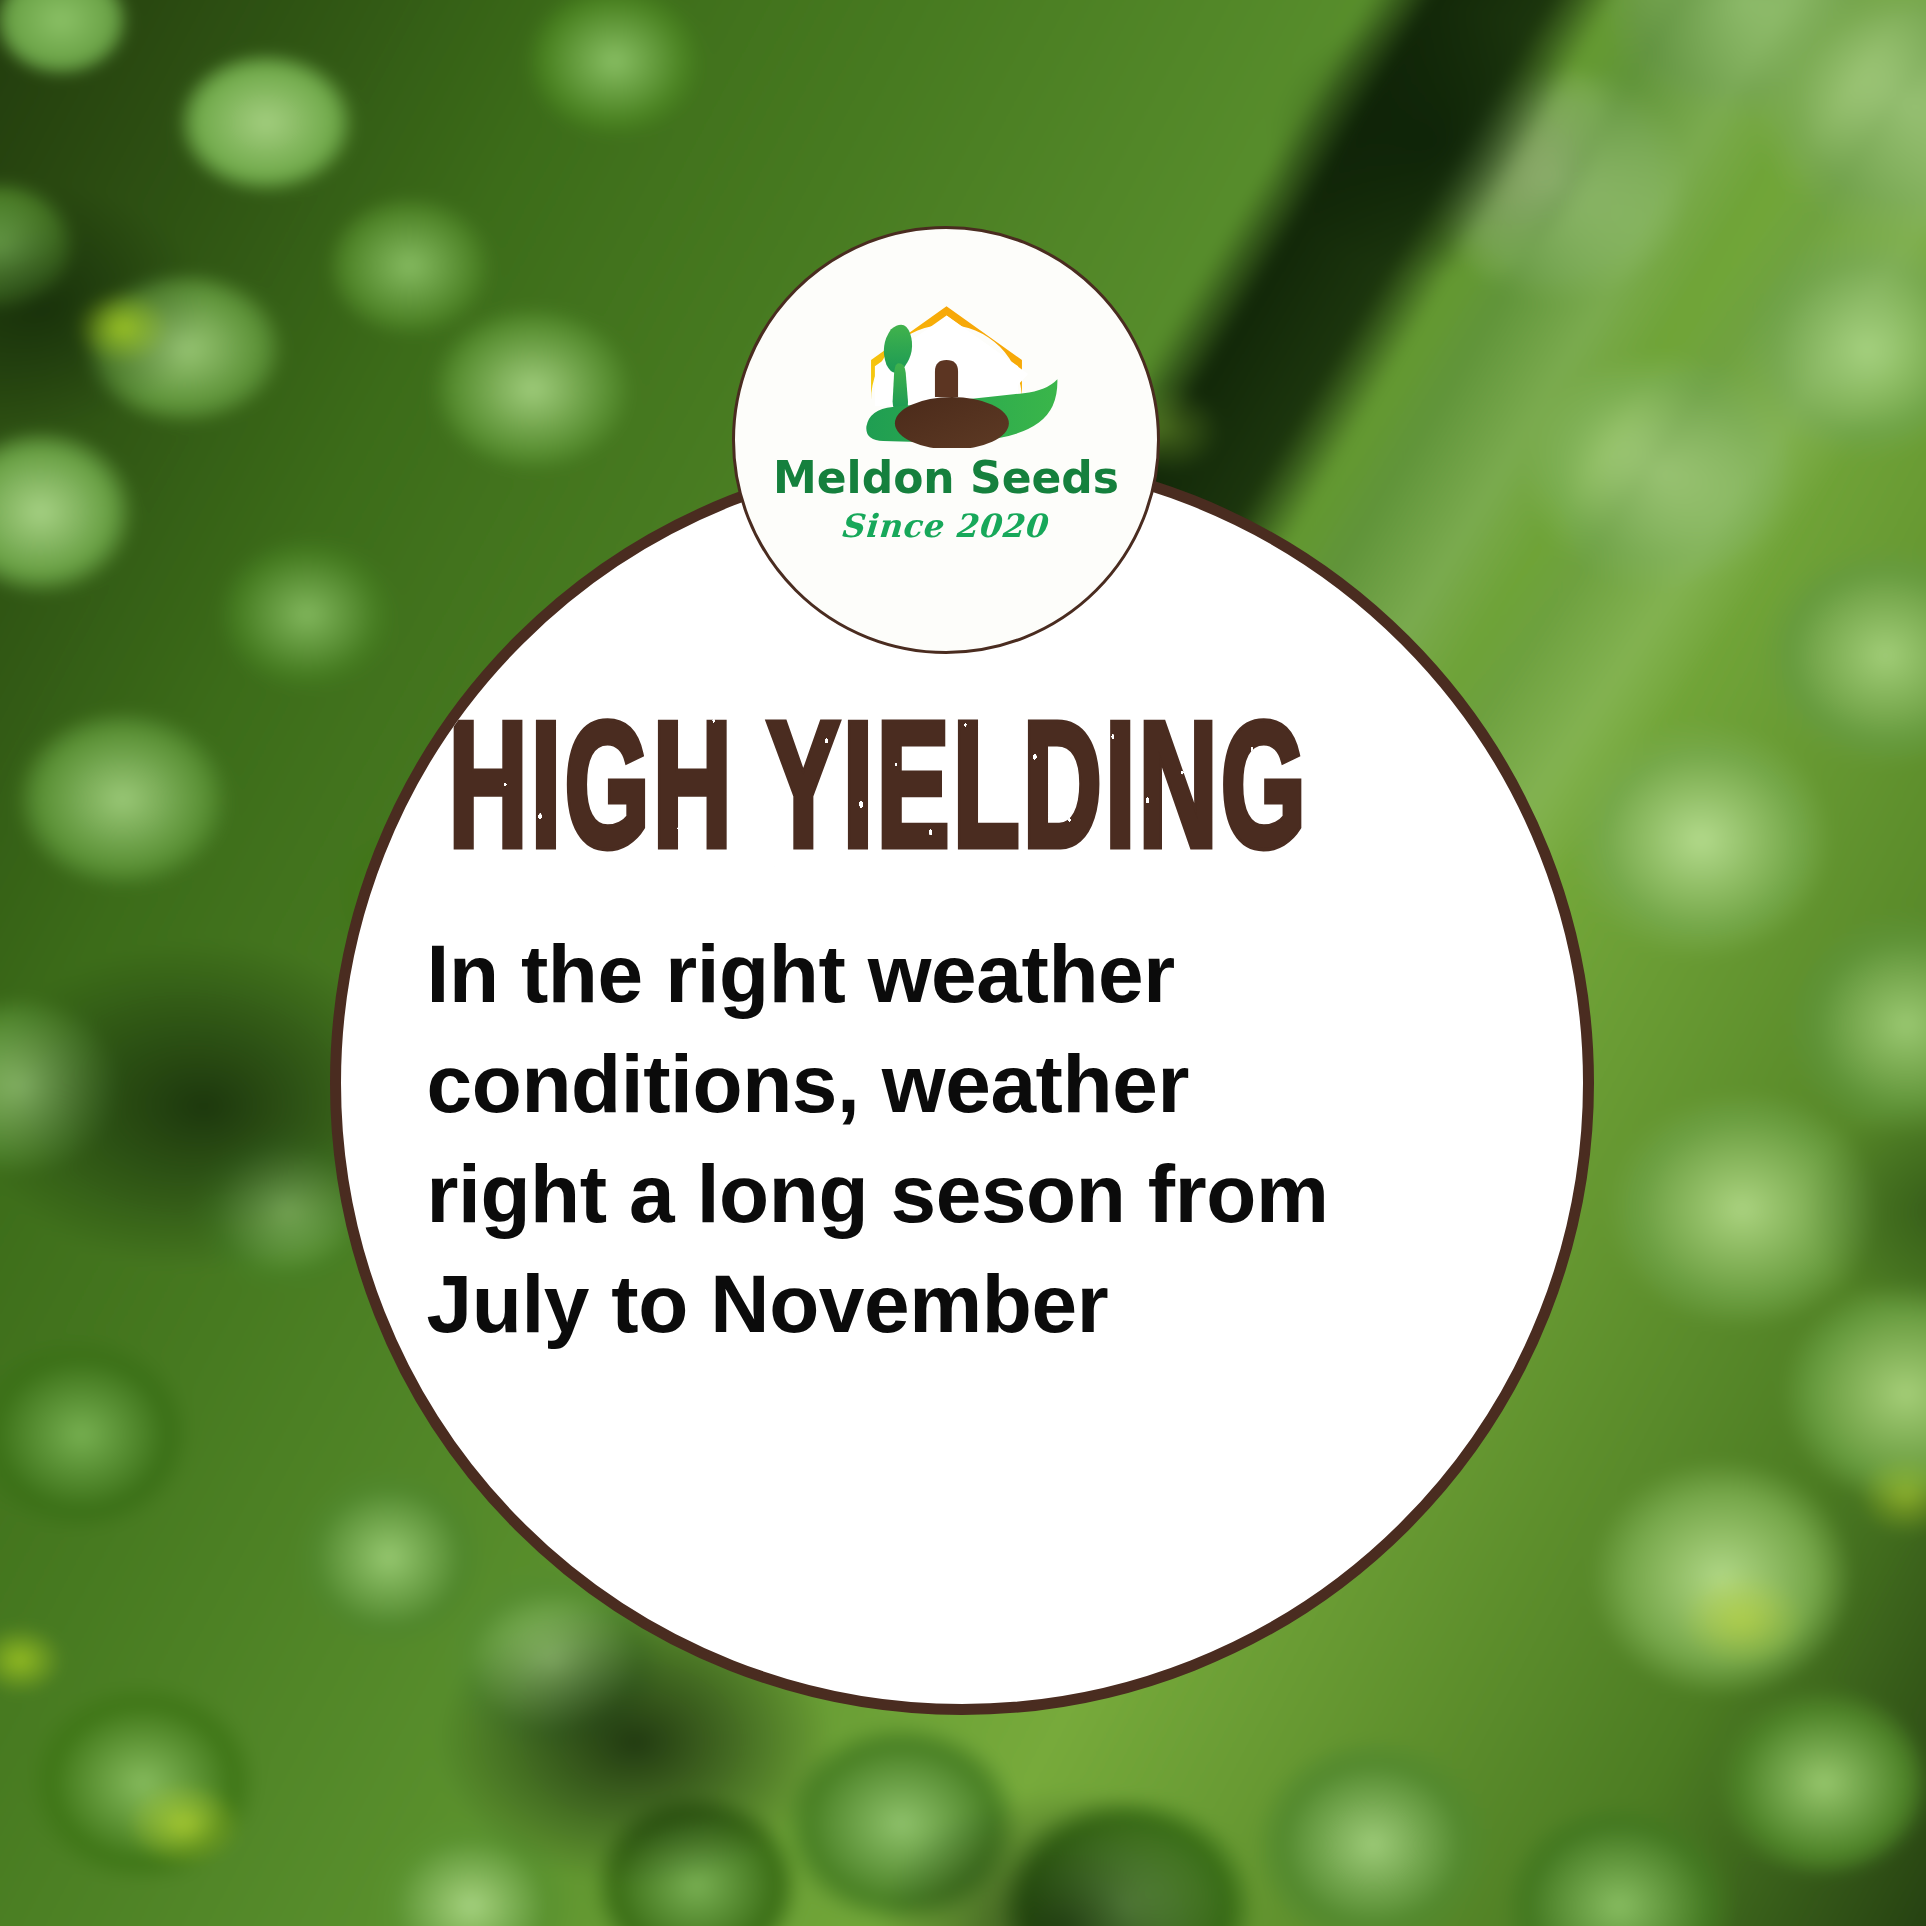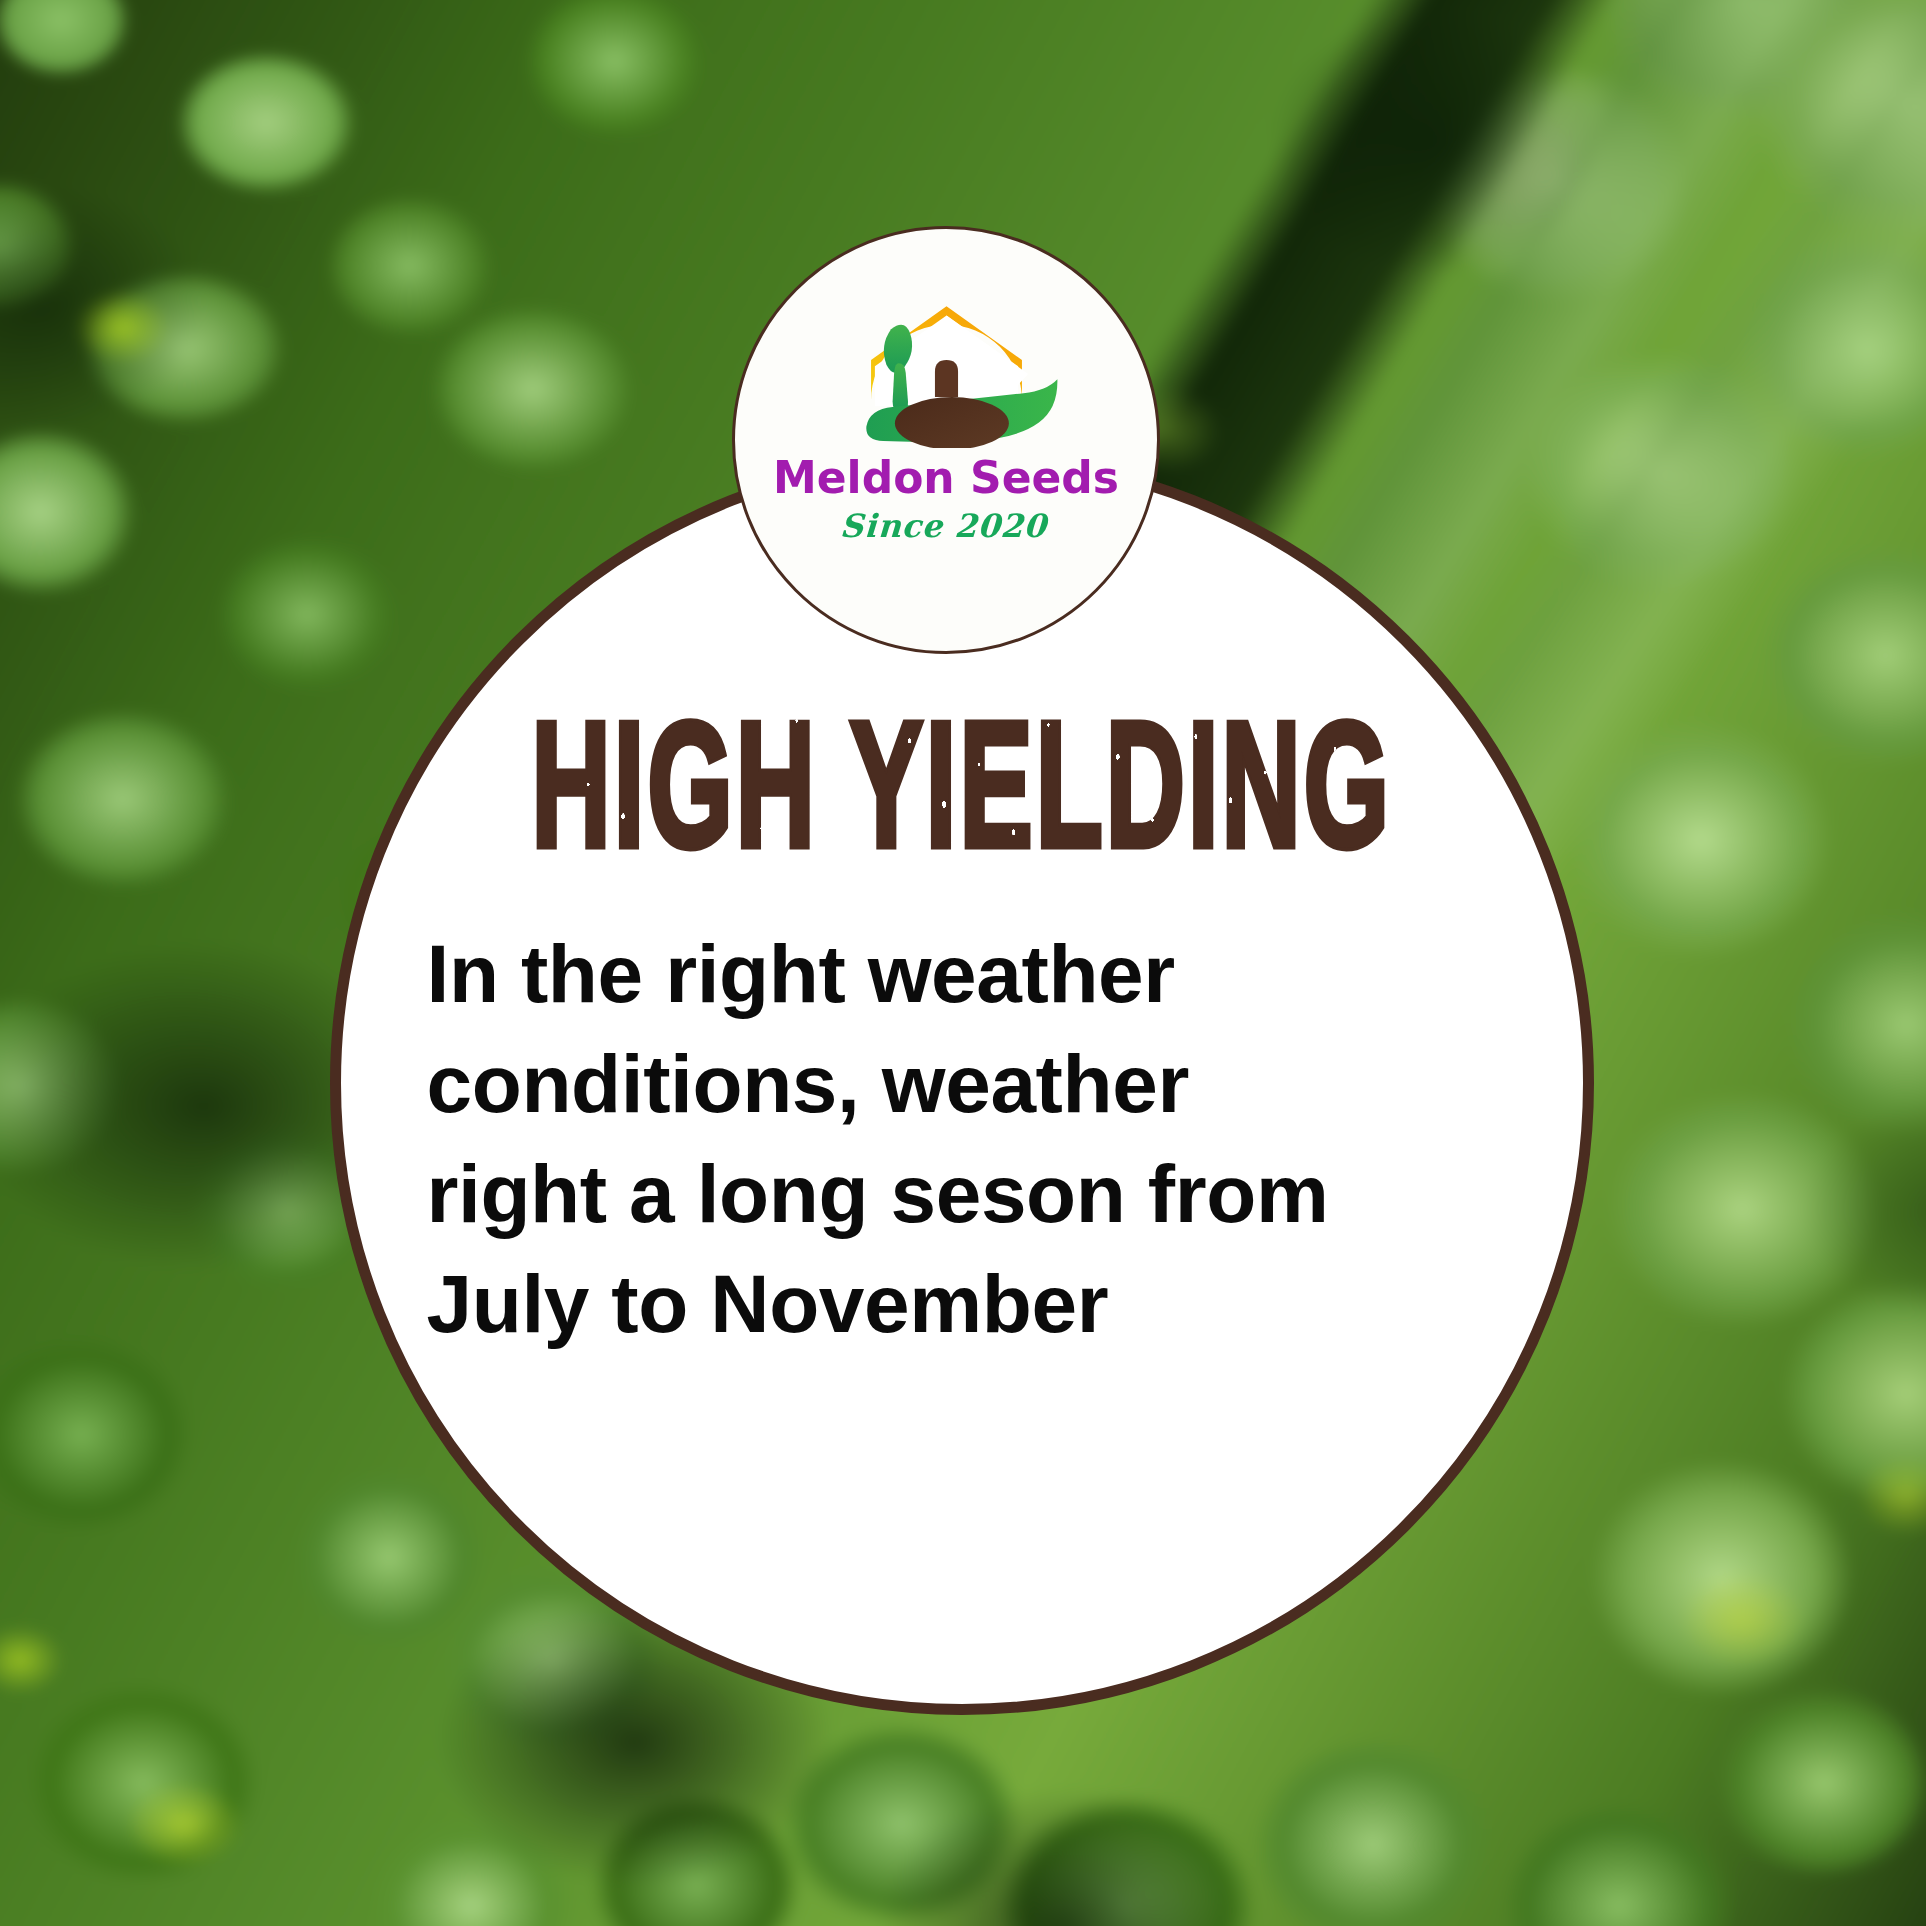--- a/index.html
+++ b/index.html
@@ -132,21 +132,21 @@
     align-items: center;
     justify-content: flex-start;
     padding-top: 254px;
     overflow: hidden;
   }
 
   
   .headline-wrap {
     position: relative;
     width: 100%;
-    text-align: center;
+    text-align: left;
     line-height: 1;
   }
   .headline {
     display: inline-block;
     position: relative;
     font-family: "Liberation Sans Narrow", "Liberation Sans", sans-serif;
     font-weight: 700;
     font-size: 137px;
     letter-spacing: 3.9px;
     color: #4a2c20;
@@ -225,21 +225,21 @@
     z-index: 5;
     overflow: hidden;
   }
   .logo-mark { width: 231px; height: 165px; display: block; }
 
   .logo-name {
     margin-top: 7.7px;
     font-family: "DejaVu Sans", sans-serif;
     font-weight: 700;
     font-size: 44px;
-    color: #a21caf;
+    color: #15803d;
     letter-spacing: 0px;
     line-height: 1;
     white-space: nowrap;
   }
   .logo-tagline {
     margin-top: 10.8px;
     font-family: "DejaVu Serif", serif;
     font-style: italic;
     font-weight: 700;
     font-size: 32px;

